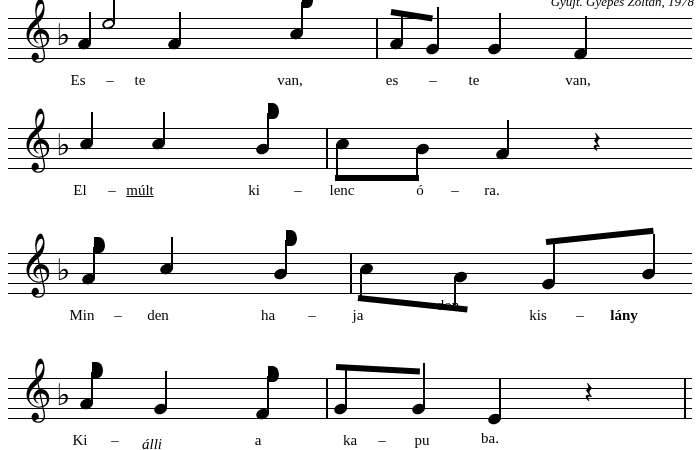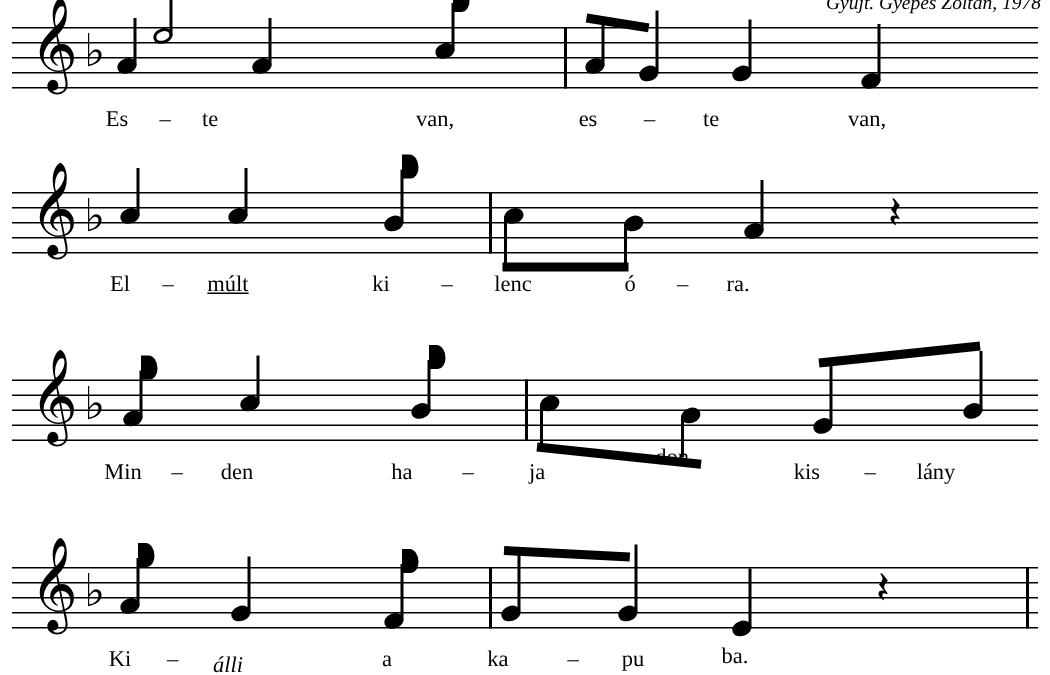--- a/index.html
+++ b/index.html
@@ -278,21 +278,21 @@
       <div class="note" style="left:494px; top:26px;">
         <div class="head"></div>
         <div class="stem up" style="height:34px;"></div>
       </div>
 
       <div class="rest" style="left:584px; top:0px;">𝄽</div>
     </div>
 
     <div class="lyric" style="left:80px; top:54px;">El</div>
     <div class="dash" style="left:112px; top:54px;">–</div>
-    <div class="lyric" style="left:152px; top:54px;text-decoration:underline;">múlt</div>
+    <div class="lyric" style="left:140px; top:54px;text-decoration:underline;">múlt</div>
     <div class="lyric" style="left:254px; top:54px;">ki</div>
     <div class="dash" style="left:298px; top:54px;">–</div>
     <div class="lyric" style="left:342px; top:54px;">lenc</div>
     <div class="lyric" style="left:420px; top:54px;">ó</div>
     <div class="dash" style="left:455px; top:54px;">–</div>
     <div class="lyric" style="left:492px; top:54px;">ra.</div>
   </div>
 
   <div class="system" style="top:253px;">
     <div class="staff">
@@ -345,21 +345,21 @@
 
     <div class="lyric" style="left:82px; top:54px;">Min</div>
     <div class="dash" style="left:118px; top:54px;">–</div>
     <div class="lyric" style="left:158px; top:54px;">den</div>
     <div class="lyric" style="left:268px; top:54px;">ha</div>
     <div class="dash" style="left:312px; top:54px;">–</div>
     <div class="lyric" style="left:358px; top:54px;">ja</div>
     <div class="lyric" style="left:448px; top:44px;">don</div>
     <div class="lyric" style="left:538px; top:54px;">kis</div>
     <div class="dash" style="left:580px; top:54px;">–</div>
-    <div class="lyric" style="left:624px; top:54px;">lány</div>
+    <div class="lyric" style="left:624px; top:54px;font-weight:bold;">lány</div>
   </div>
 
   <div class="system" style="top:378px;">
     <div class="staff">
       <div class="sline l0"></div>
       <div class="sline l1"></div>
       <div class="sline l2"></div>
       <div class="sline l3"></div>
       <div class="sline l4"></div>
 
@@ -400,19 +400,19 @@
 
       <div class="rest" style="left:576px; top:0px;">𝄽</div>
 
       <div class="endbar" style="left:676px;"></div>
     </div>
 
     <div class="lyric" style="left:80px; top:54px;">Ki</div>
     <div class="dash" style="left:115px; top:54px;">–</div>
     <div class="lyric" style="left:152px; top:58px;font-style:italic;">álli</div>
     <div class="lyric" style="left:258px; top:54px;">a</div>
-    <div class="lyric" style="left:332px; top:54px;">ka</div>
+    <div class="lyric" style="left:350px; top:54px;">ka</div>
     <div class="dash" style="left:382px; top:54px;">–</div>
     <div class="lyric" style="left:422px; top:54px;">pu</div>
     <div class="lyric" style="left:490px; top:52px;">ba.</div>
   </div>
 
 </div>
 
 </body></html>

